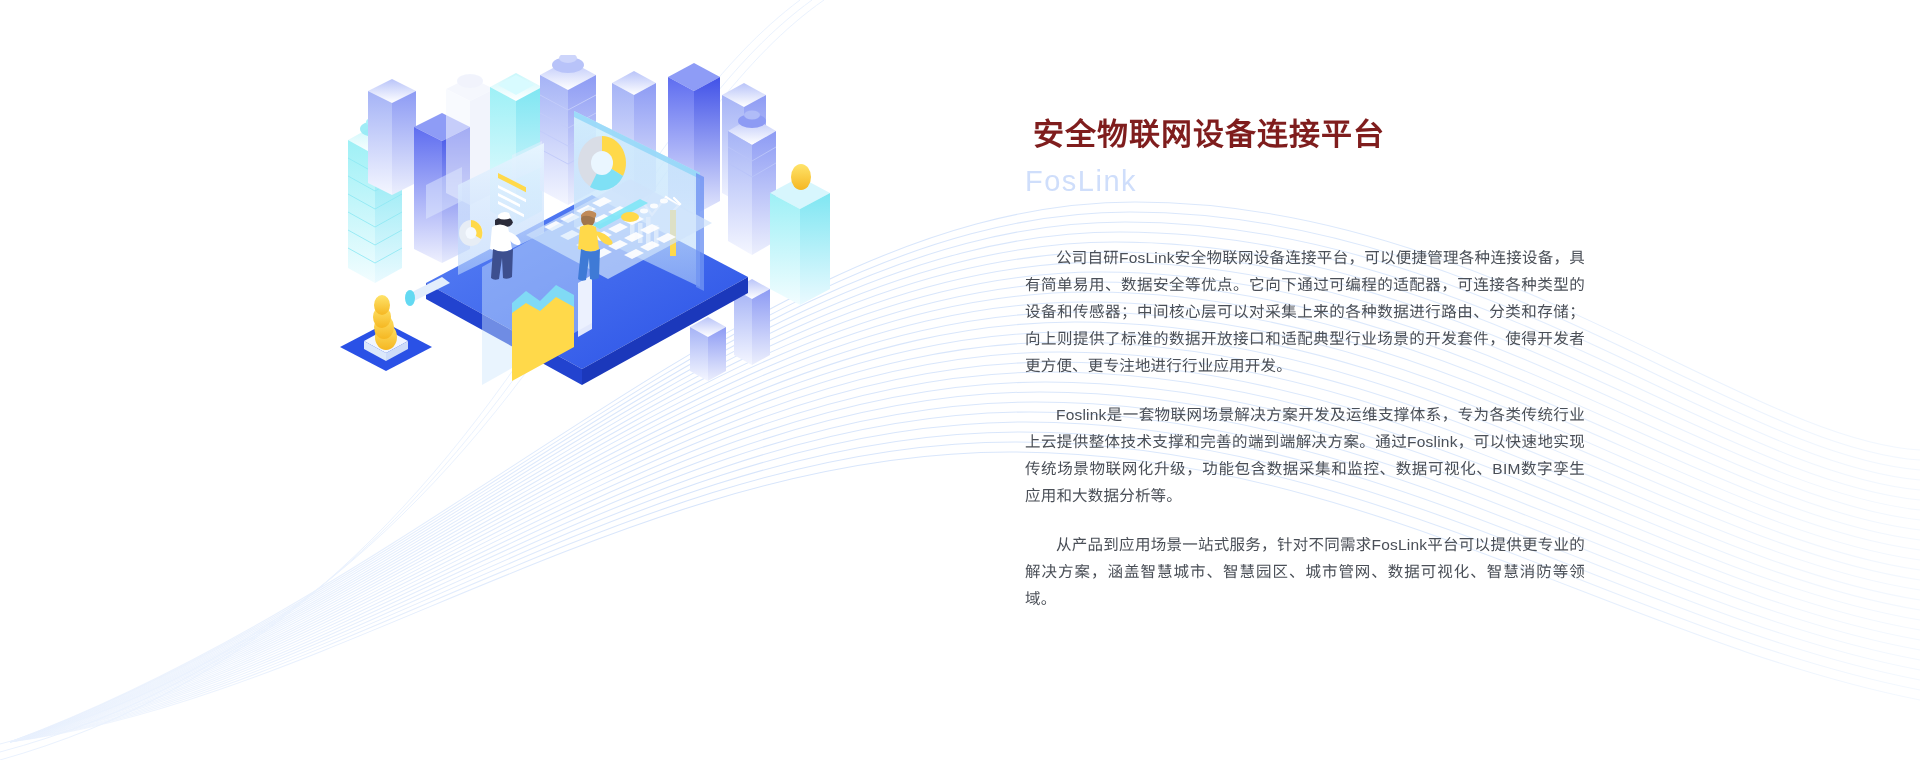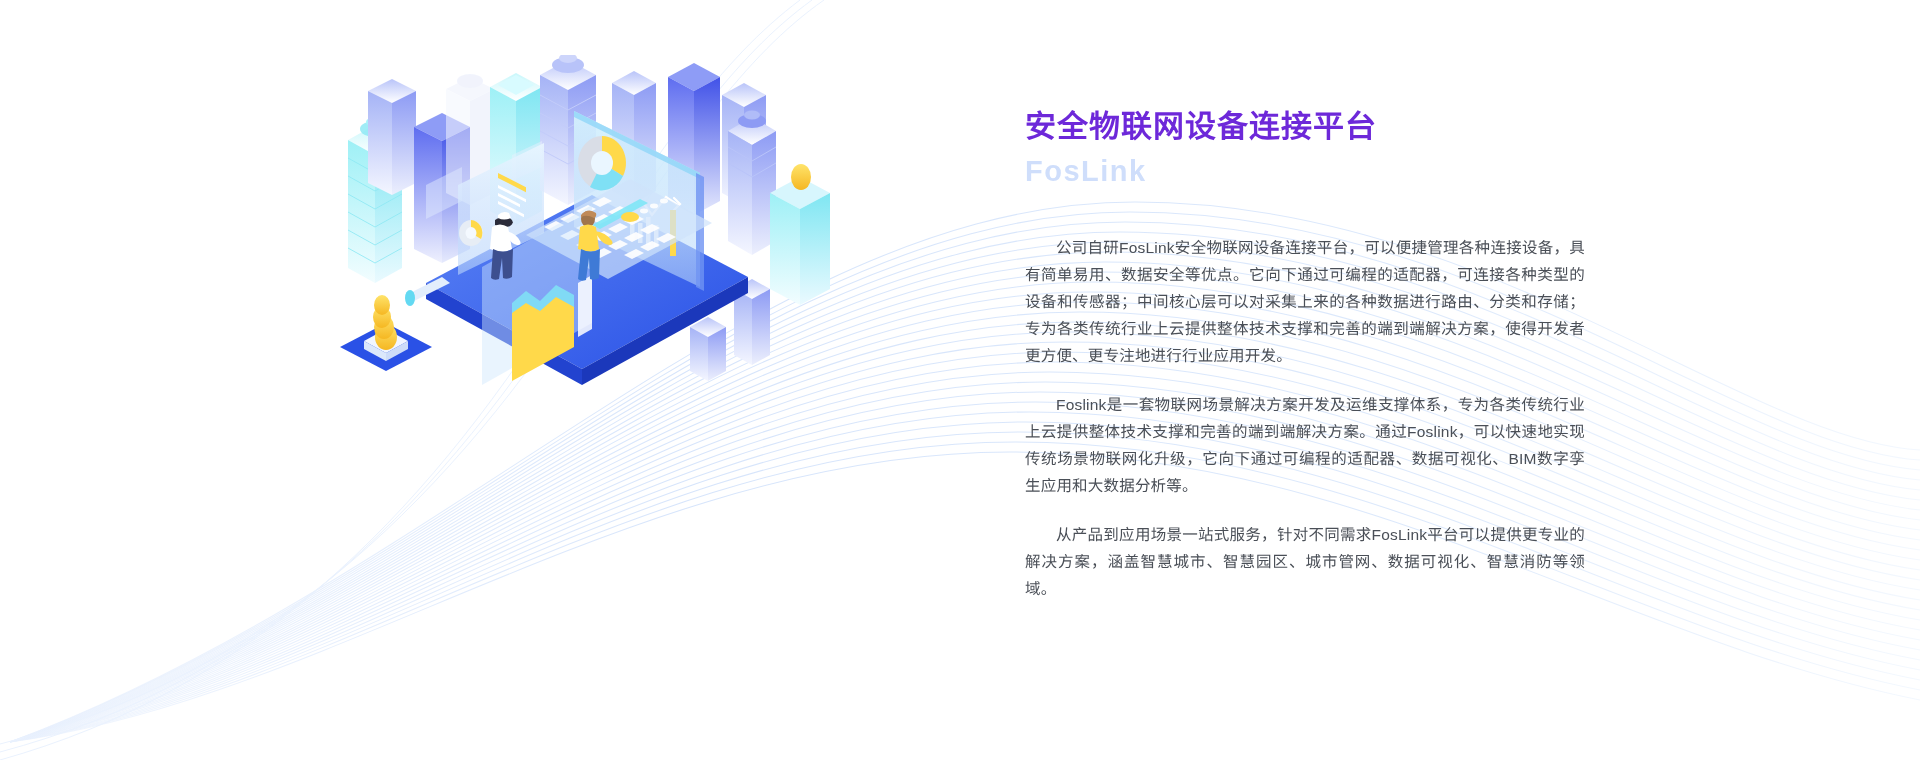--- a/index.html
+++ b/index.html
@@ -47,29 +47,29 @@
   #text-column {
     position: absolute;
     left: 1025px;
     top: 108px;
     width: 560px;
     z-index: 3;
   }
   #page-title {
     font-size: 31px;
     font-weight: bold;
-    color: #6d28d9;
+    color: #7f1d1d;
     letter-spacing: 1px;
     line-height: 1.25;
-    margin: 0;
+    margin: 8px;
     white-space: nowrap;
   }
   #page-subtitle {
     font-size: 29px;
-    font-weight: bold;
+    font-weight: normal;
     color: #cfdefb;
     letter-spacing: 1.5px;
     line-height: 1.3;
     margin: 6px 0 0 0;
   }
   #body-copy {
     margin-top: 44px;
   }
   .paragraph {
     font-size: 15.5px;
@@ -412,19 +412,19 @@
       <path d="M264,176 q12,1 18,10 q2,4 -3,4 q-6,-1 -10,-7 Z" fill="#ffd94a"></path>
       <path d="M251,194 q10,5 19,0 l-1,29 q-5,3 -9,1 l-1,-21 l-3,22 q-5,2 -8,-1 Z" fill="#3f7ad6"></path>
     </g>
   </svg>
 
   <div id="text-column">
     <h1 id="page-title">安全物联网设备连接平台</h1>
     <div id="page-subtitle">FosLink</div>
 
     <div id="body-copy">
-      <p class="paragraph">公司自研FosLink安全物联网设备连接平台，可以便捷管理各种连接设备，具有简单易用、数据安全等优点。它向下通过可编程的适配器，可连接各种类型的设备和传感器；中间核心层可以对采集上来的各种数据进行路由、分类和存储；专为各类传统行业上云提供整体技术支撑和完善的端到端解决方案，使得开发者更方便、更专注地进行行业应用开发。</p>
-      <p class="paragraph">Foslink是一套物联网场景解决方案开发及运维支撑体系，专为各类传统行业上云提供整体技术支撑和完善的端到端解决方案。通过Foslink，可以快速地实现传统场景物联网化升级，它向下通过可编程的适配器、数据可视化、BIM数字孪生应用和大数据分析等。</p>
+      <p class="paragraph">公司自研FosLink安全物联网设备连接平台，可以便捷管理各种连接设备，具有简单易用、数据安全等优点。它向下通过可编程的适配器，可连接各种类型的设备和传感器；中间核心层可以对采集上来的各种数据进行路由、分类和存储；向上则提供了标准的数据开放接口和适配典型行业场景的开发套件，使得开发者更方便、更专注地进行行业应用开发。</p>
+      <p class="paragraph">Foslink是一套物联网场景解决方案开发及运维支撑体系，专为各类传统行业上云提供整体技术支撑和完善的端到端解决方案。通过Foslink，可以快速地实现传统场景物联网化升级，功能包含数据采集和监控、数据可视化、BIM数字孪生应用和大数据分析等。</p>
       <p class="paragraph">从产品到应用场景一站式服务，针对不同需求FosLink平台可以提供更专业的解决方案，涵盖智慧城市、智慧园区、城市管网、数据可视化、智慧消防等领域。</p>
     </div>
   </div>
 
 </div>
 
 </body></html>

